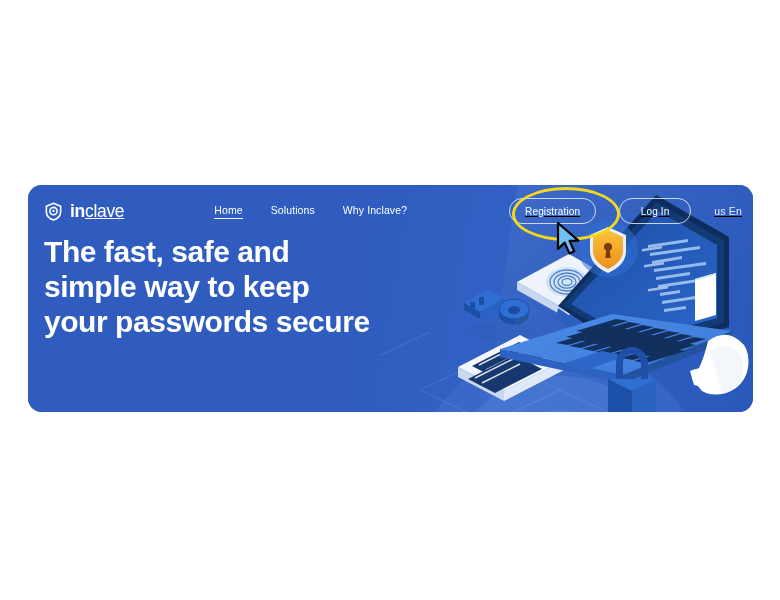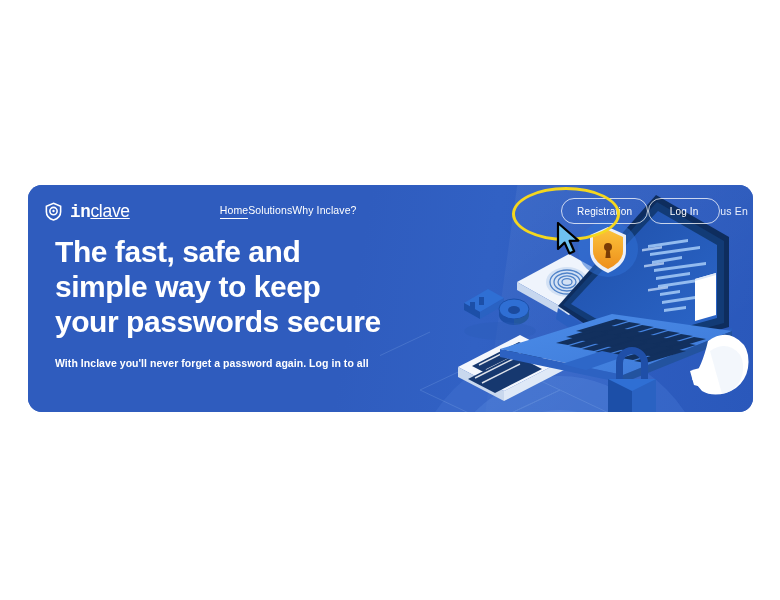--- a/index.html
+++ b/index.html
@@ -83,46 +83,49 @@
     gap: 7px;
     margin-left: 16px;
   }
   .brand-mark { width: 19px; height: 19px; display: block; }
   .brand-text {
     color: #ffffff;
     font-size: 17.5px;
     letter-spacing: -0.3px;
     white-space: nowrap;
   }
-  .brand-text b { font-weight: 700; font-family: Liberation Mono, monospace; }
+  .brand-text b { font-weight: 700; }
   .brand-text span { font-weight: 400; text-decoration: underline; }
 
   .nav-links {
     display: flex;
     align-items: center;
+    gap: 28px;
     margin-left: 90px;
     justify-content: center;
   }
   .nav-link {
     color: #ffffff;
     font-size: 10.5px;
     letter-spacing: .1px;
     white-space: nowrap;
     padding-bottom: 2px;
     cursor: pointer;
   }
   .nav-link.active {
     border-bottom: 1.4px solid #ffffff;
   }
 
   .nav-actions {
     display: flex;
     align-items: center;
+    gap: 23px;
     margin-left: auto;
-    margin-right: 5px;
+    margin-right: 11px;
+    text-decoration: underline;
   }
   .pill-btn {
     border: 1.2px solid rgba(255,255,255,.75);
     border-radius: 14px;
     color: #ffffff;
     font-size: 10px;
     letter-spacing: .15px;
     height: 26px;
     display: flex;
     align-items: center;
@@ -143,21 +146,20 @@
     text-align: right;
   }
 
   
   #hero-copy {
     position: absolute;
     left: 16px;
     top: 49px;
     width: 330px;
     z-index: 5;
-    margin-left: 11px;
   }
   #hero-headline {
     color: #ffffff;
     font-size: 30px;
     line-height: 1.17;
     font-weight: 700;
     letter-spacing: -0.45px;
     margin: 0;
   }
   #hero-sub {
@@ -407,21 +409,20 @@
 
     <div class="nav-actions">
       <button class="pill-btn" id="btn-registration">Registration</button>
       <button class="pill-btn" id="btn-login">Log In</button>
       <span class="lang-select">us En</span>
     </div>
   </div>
 
   <div id="hero-copy">
     <h1 id="hero-headline">The fast, safe and simple way to keep your passwords secure</h1>
-    <p id="hero-sub">With Inclave you'll never forget a password again. Log in to all</p>
   </div>
 
 </div>
 
 <div id="annotation-layer">
   <div id="highlight-ellipse"></div>
   <span id="mouse-cursor">
     <svg width="26" height="34" viewBox="0 0 26 34" xmlns="http://www.w3.org/2000/svg">
       <path d="M2 1 L2 27 L8.6 20.6 L13.4 31.4 L18.2 29.2 L13.6 18.8 L22.4 18.6 Z" fill="#6ec1f0" stroke="#000000" stroke-width="2.2" stroke-linejoin="round"></path>
     </svg>

